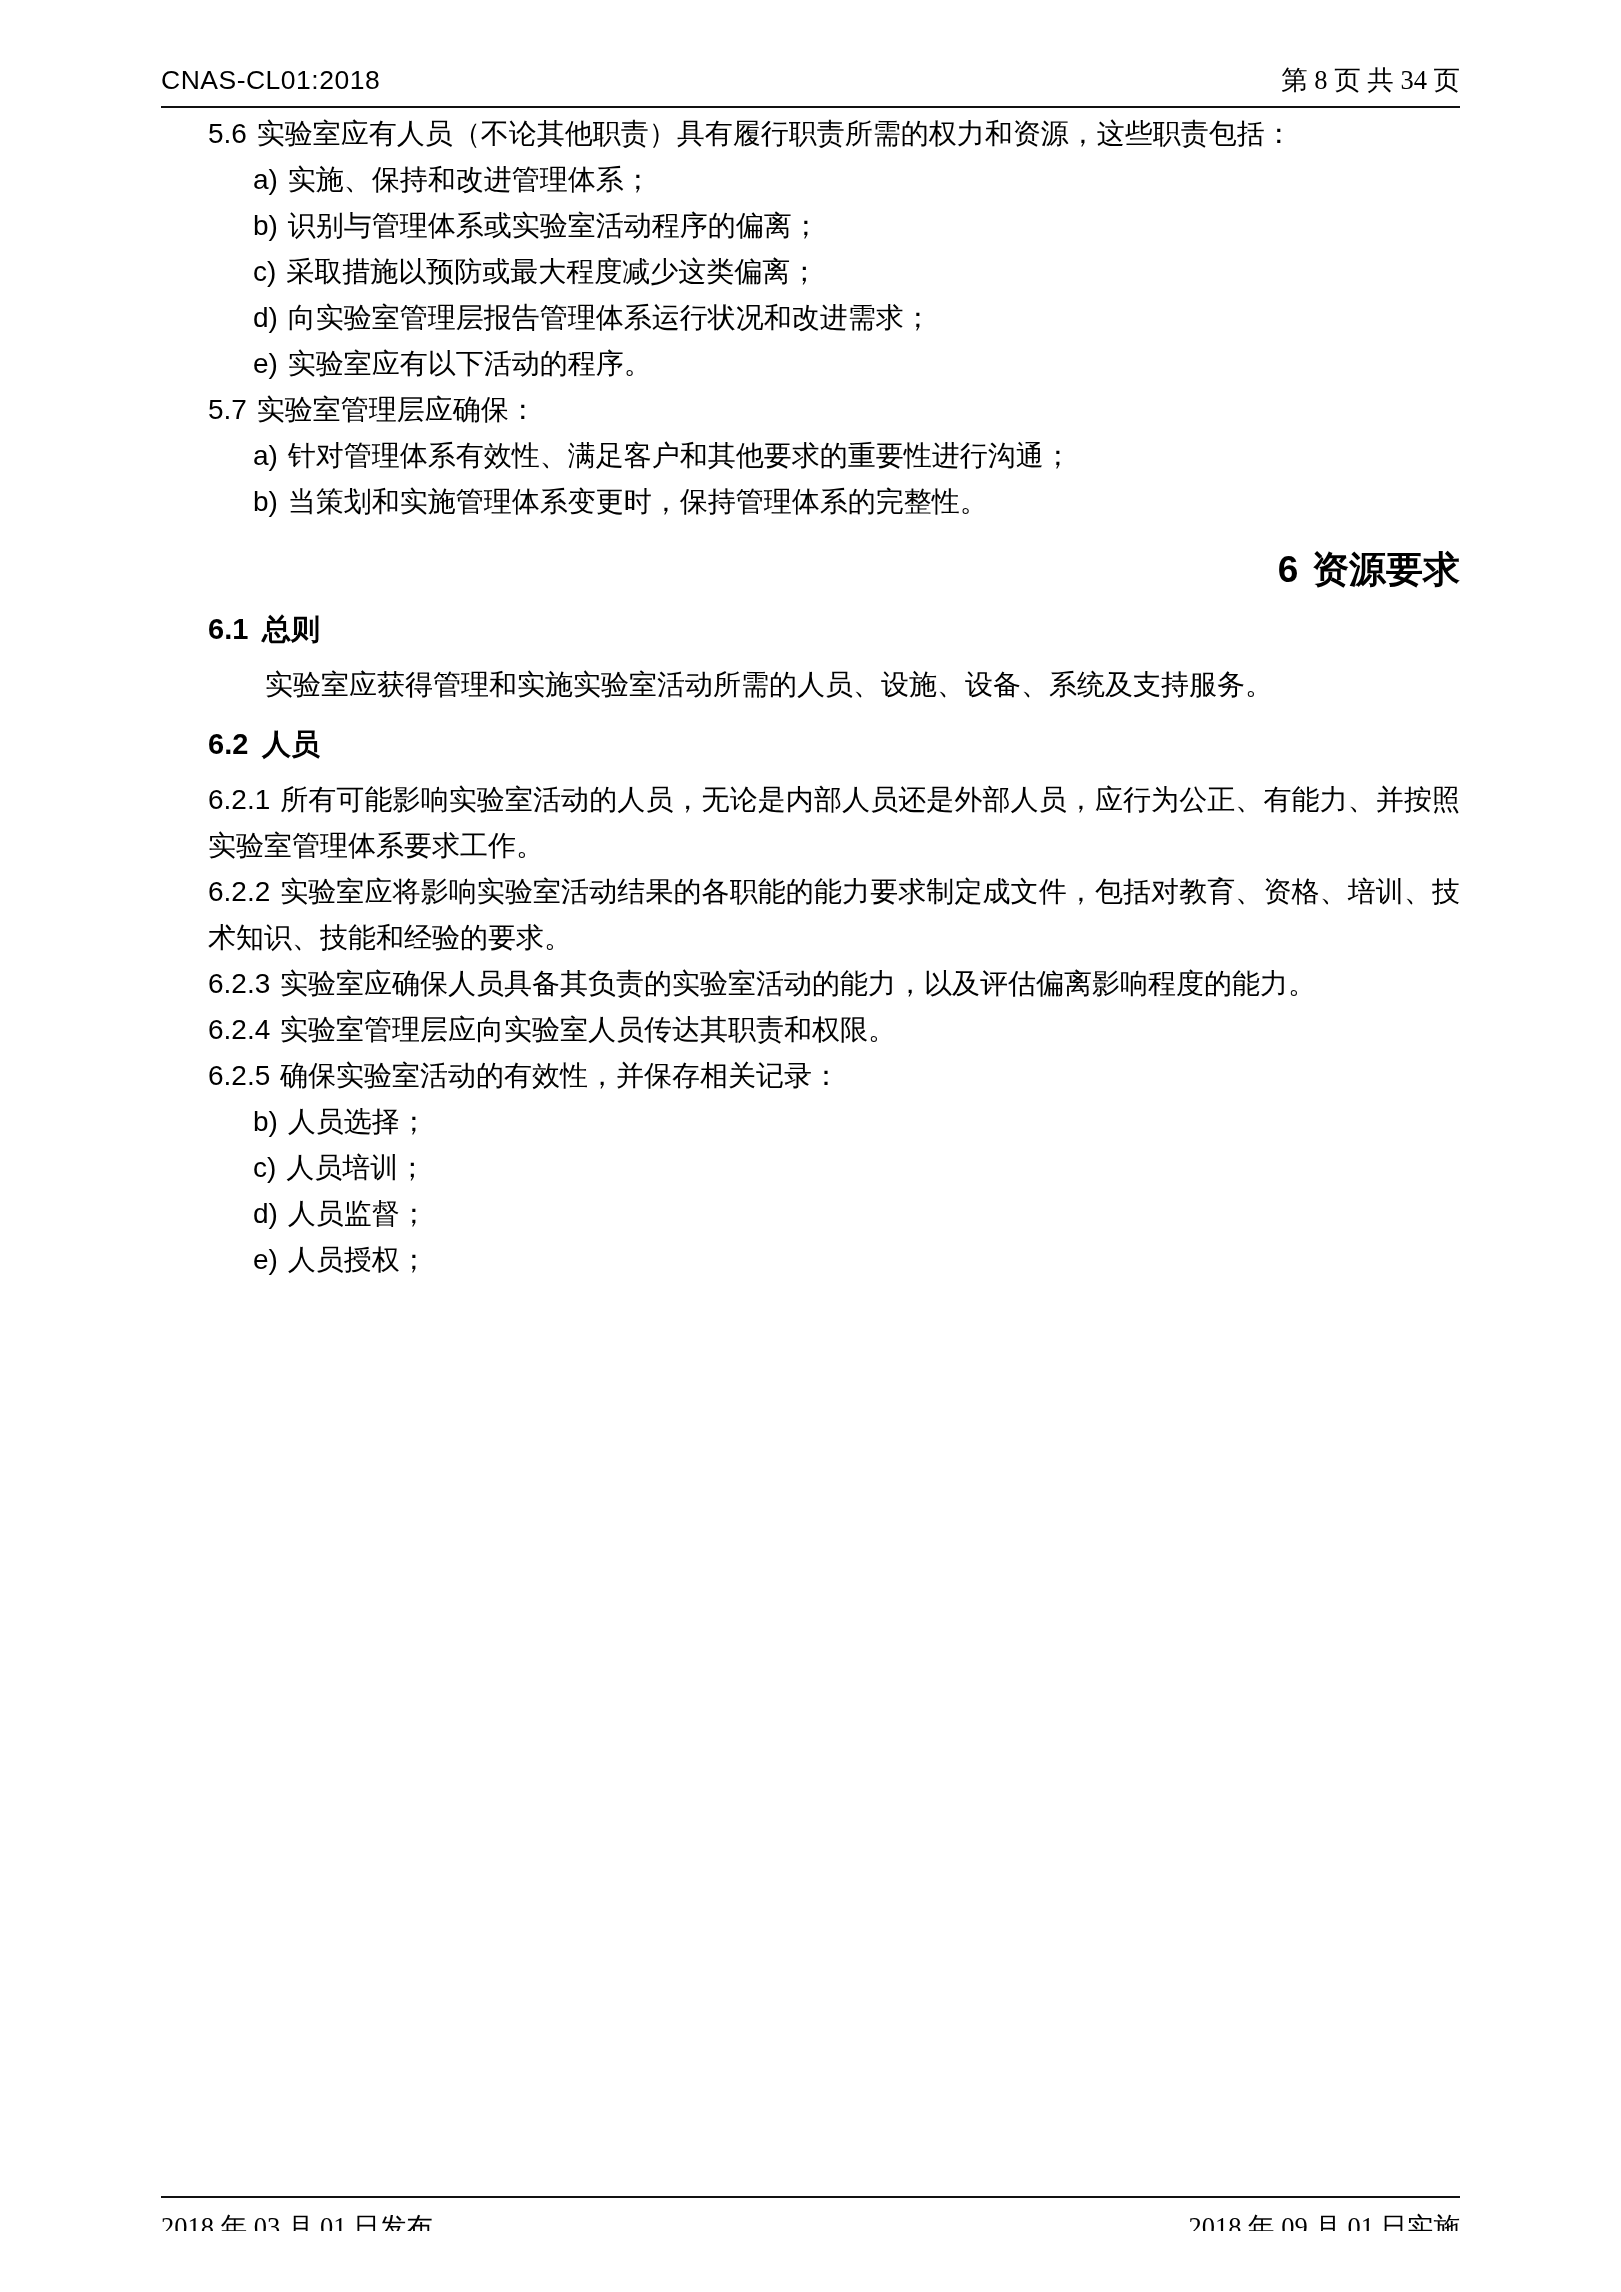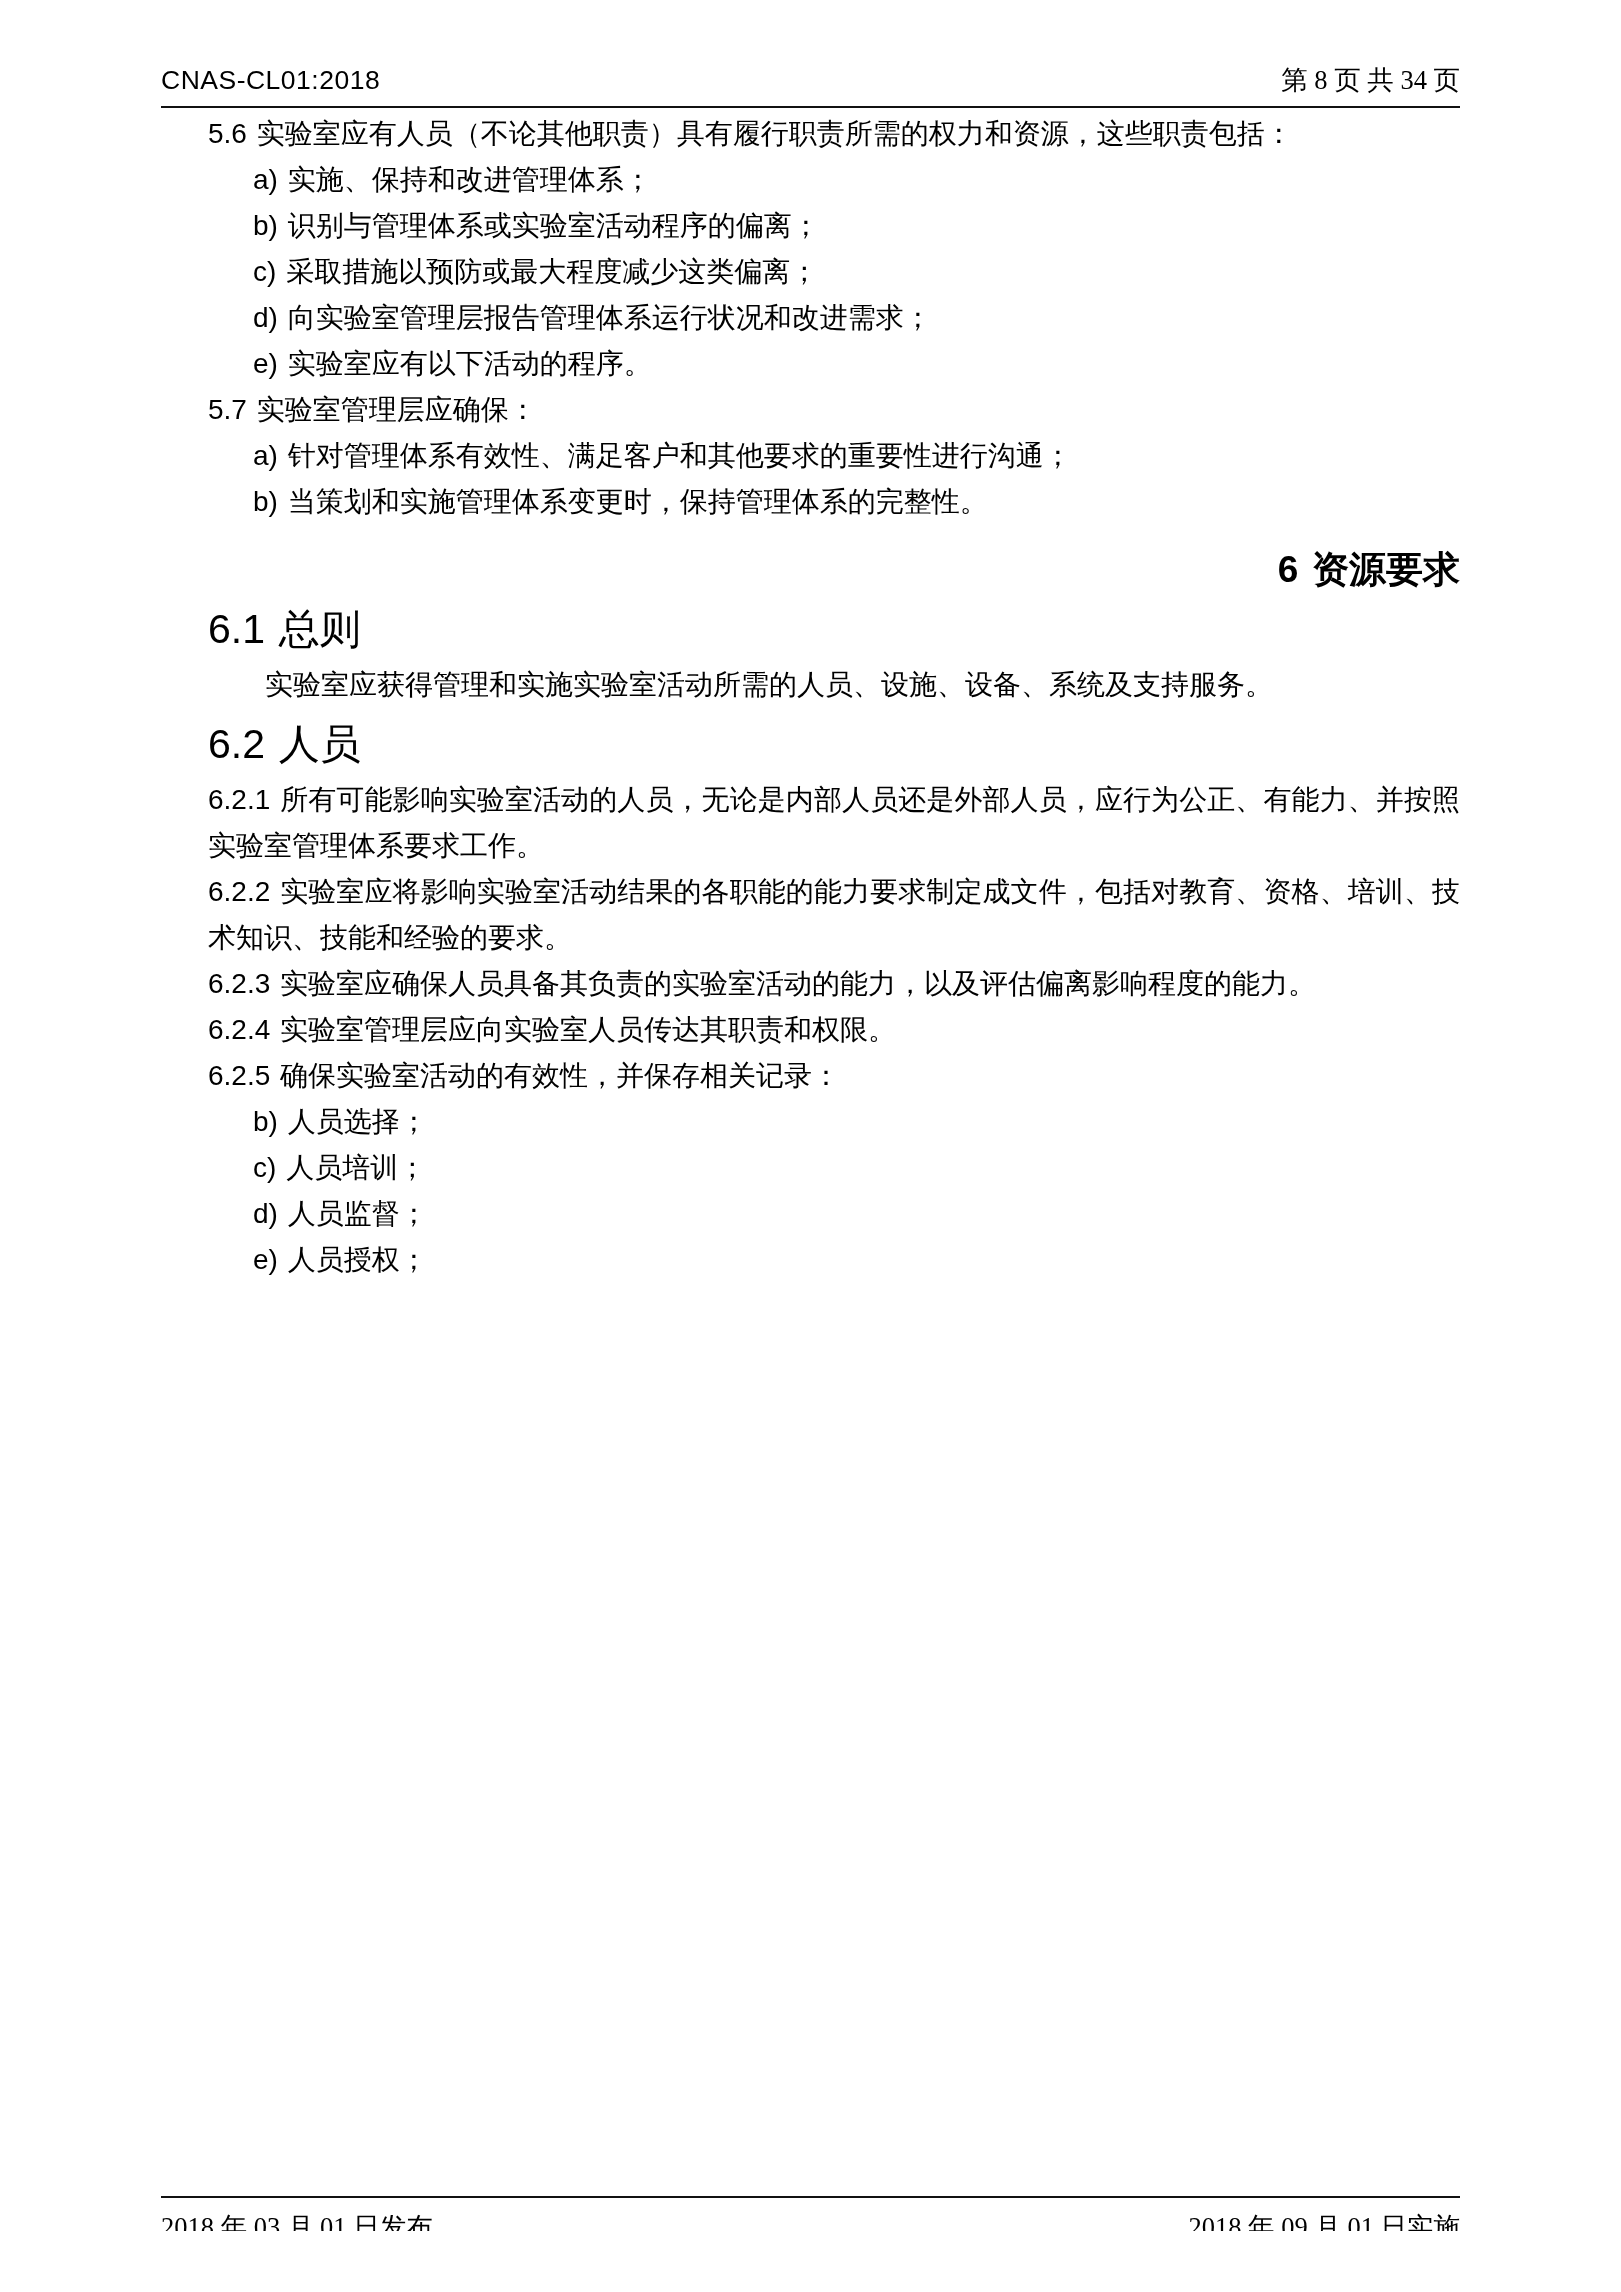--- a/index.html
+++ b/index.html
@@ -58,22 +58,22 @@
   }
   .heading1{
     font-size:37px;
     font-weight:bold;
     font-family:"Liberation Sans", sans-serif;
     line-height:49px;
     margin:19.6px 0 11.8px 0;
     text-align:right;
   }
   .heading2{
-    font-size:41px;
-    font-weight:normal;
+    font-size:29px;
+    font-weight:bold;
     font-family:"Liberation Sans", sans-serif;
     line-height:45px;
     margin:13.7px 0 9.8px 0;
   }
   .heading1 .num, .heading2 .num{margin-right:13.7px;}
   
   .page-footer{
     position:absolute;
     top:2196px; left:161px; right:161px;
     border-top:2px solid #111;

